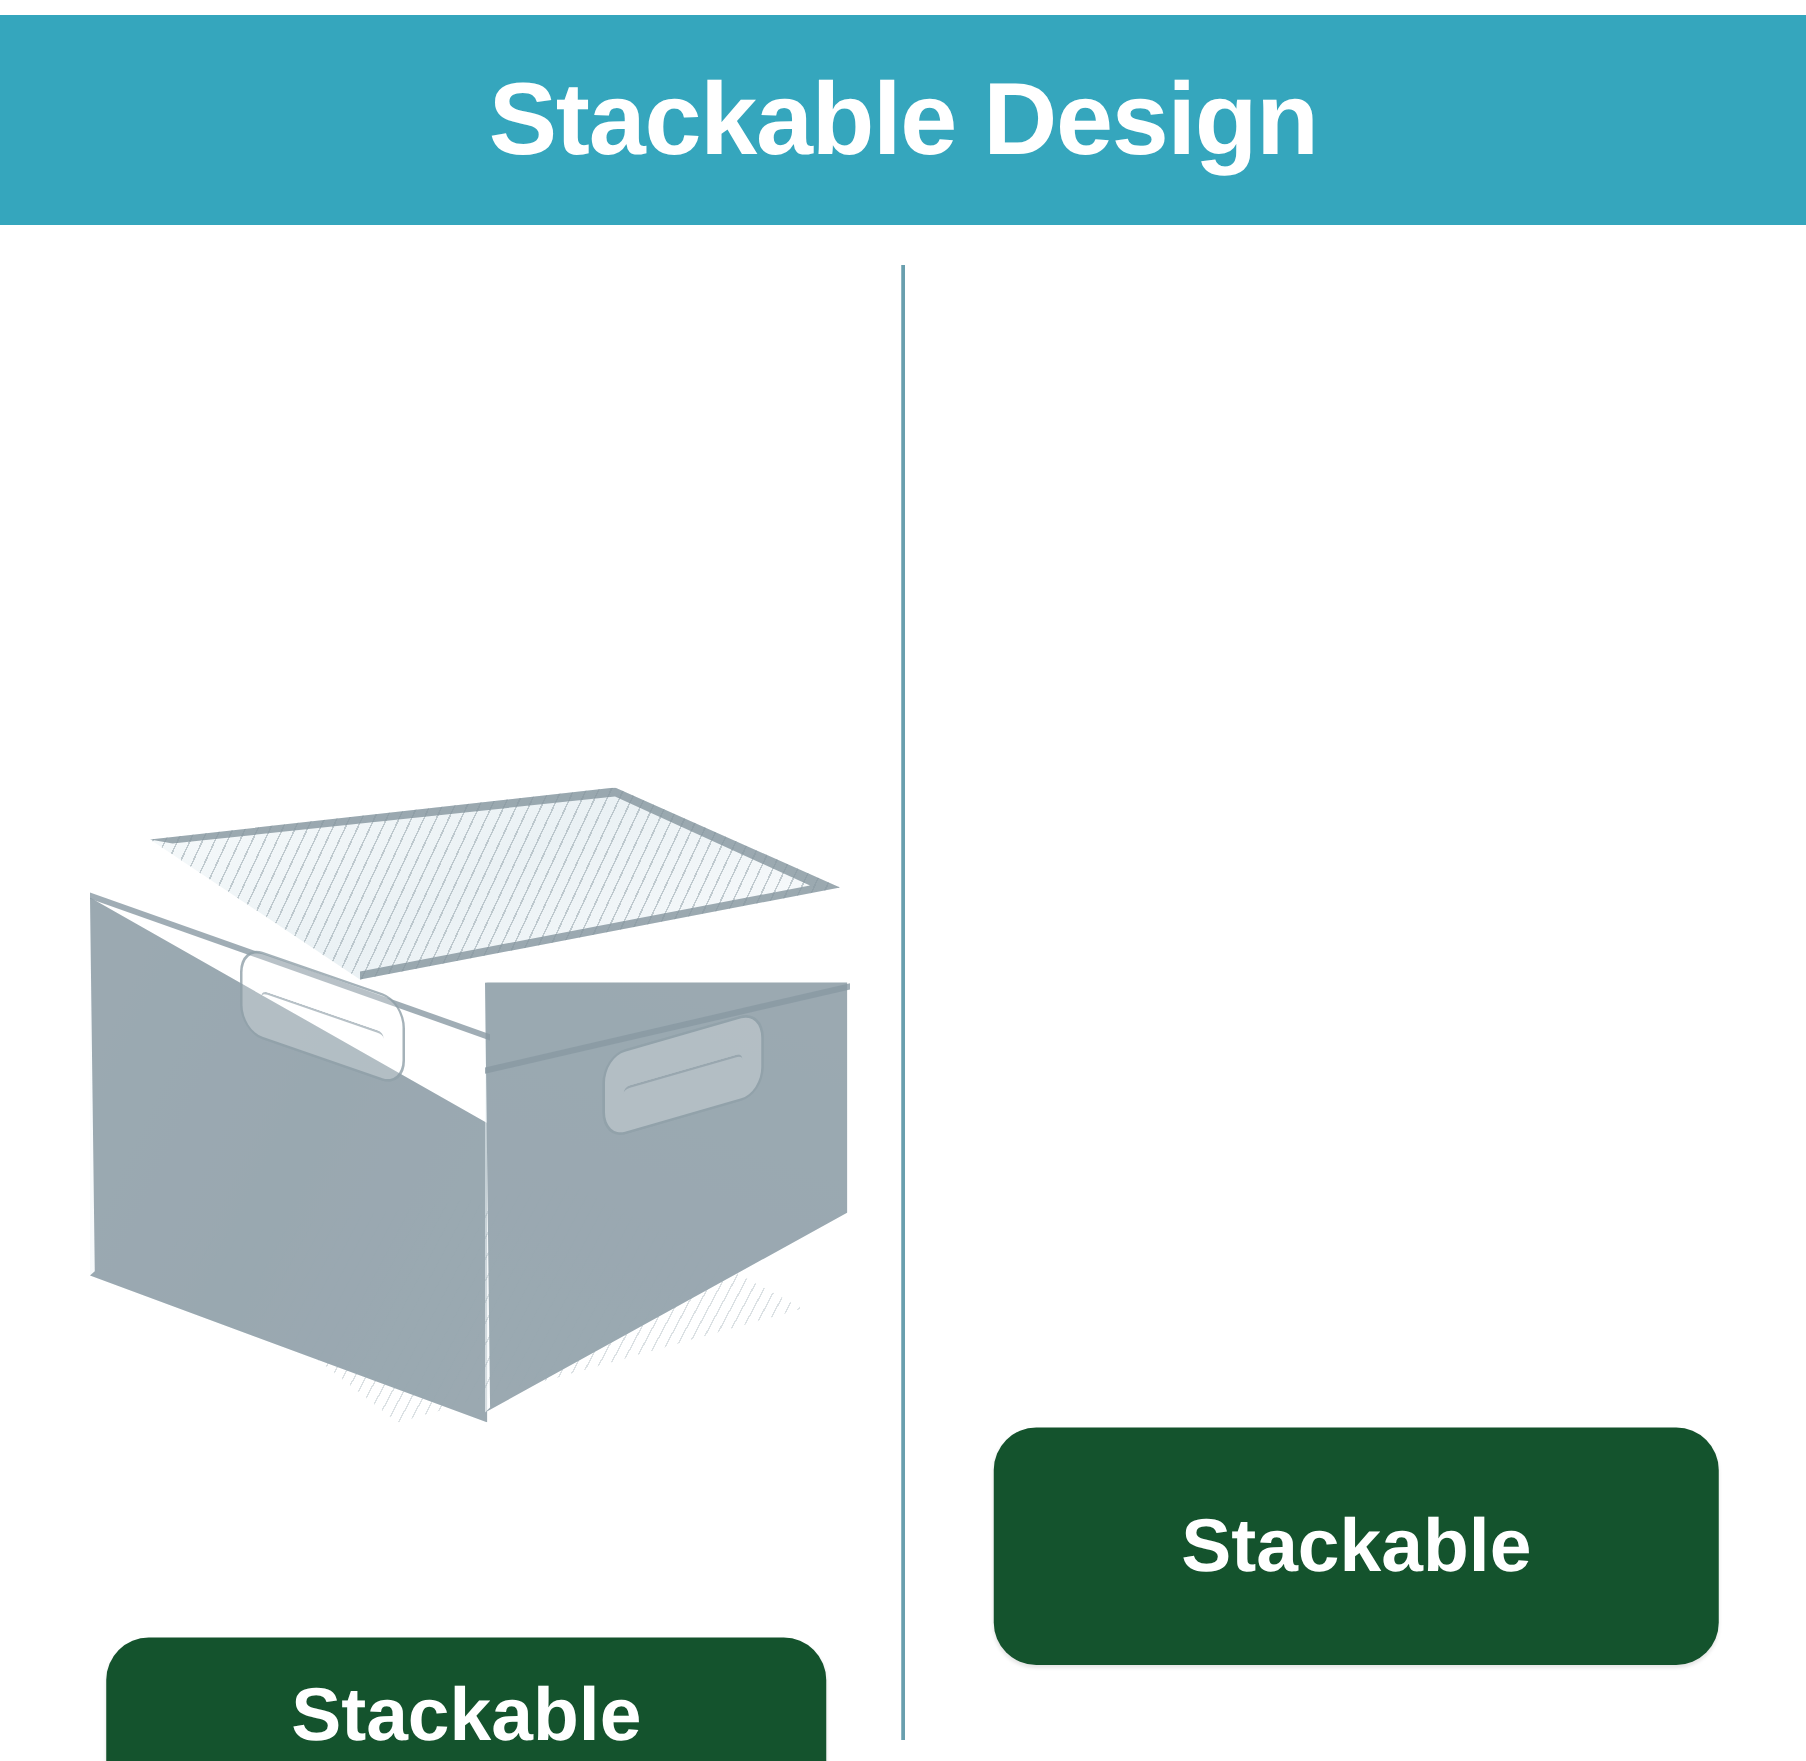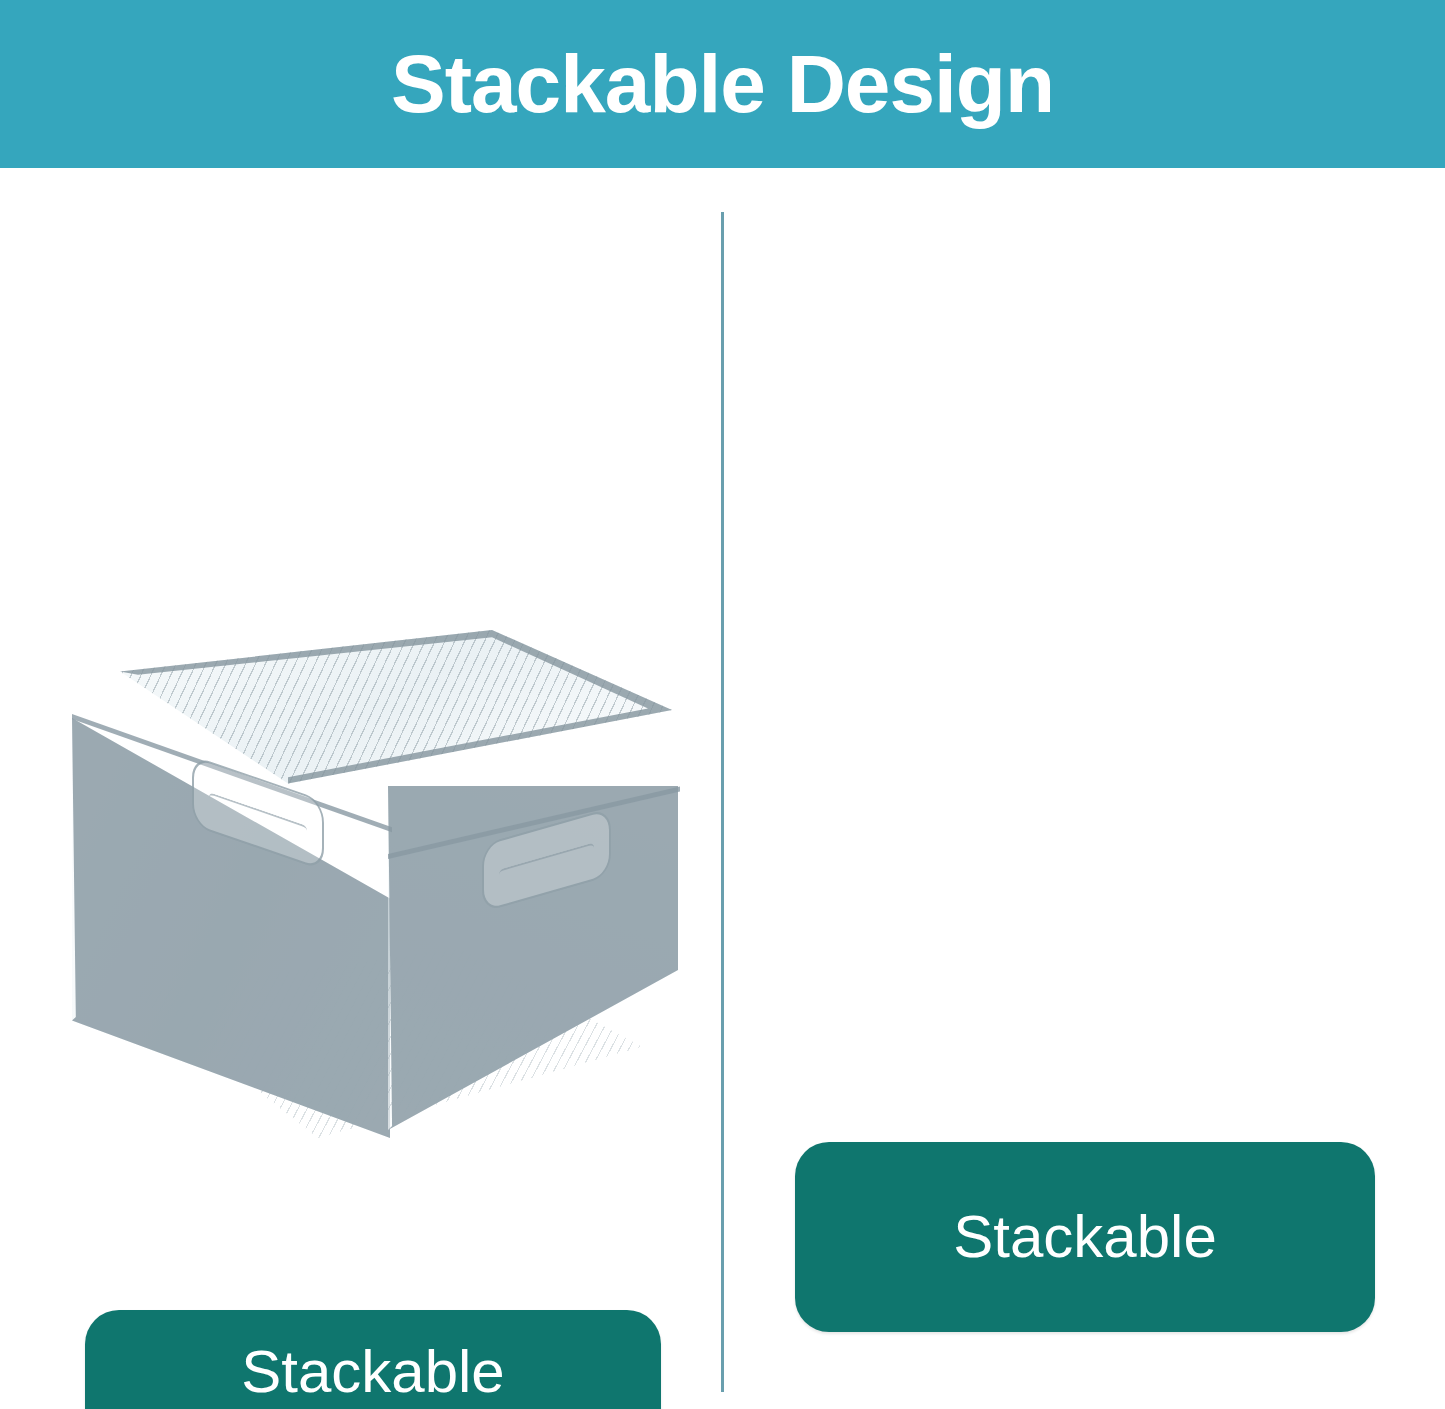--- a/index.html
+++ b/index.html
@@ -14,21 +14,21 @@
     position: relative;
     width: 1445px;
     height: 1409px;
     background: #ffffff;
     overflow: hidden;
   }
 
   
   .header-banner {
     position: absolute;
-    left: 0; top: 0;
+    left: 0; top: 12px;
     width: 1445px;
     height: 168px;
     background: #35a6bd;
     display: flex;
     align-items: center;
     justify-content: center;
   }
   .header-title {
     color: #ffffff;
     font-size: 82px;
@@ -55,30 +55,30 @@
     position: absolute;
     top: 168px;
     height: 960px;
   }
   .panel-left  { left: 0px;   width: 721px; }
   .panel-right { left: 724px; width: 721px; }
 
   
   .caption-pill {
     position: absolute;
-    background: #0f766e;
+    background: #14532d;
     border-radius: 34px;
     display: flex;
     align-items: center;
     justify-content: center;
     text-align: center;
     color: #ffffff;
     font-size: 60px;
     line-height: 1.12;
-    font-weight: 400;
+    font-weight: 700;
     box-shadow: 0 2px 3px rgba(0,0,0,0.10);
   }
   .caption-left  { left: 85px;  top: 1142px; width: 576px; height: 190px; }
   .caption-right { left: 795px; top: 1142px; width: 580px; height: 190px; }
 
   
   .bin {
     position: absolute;
   }
 

